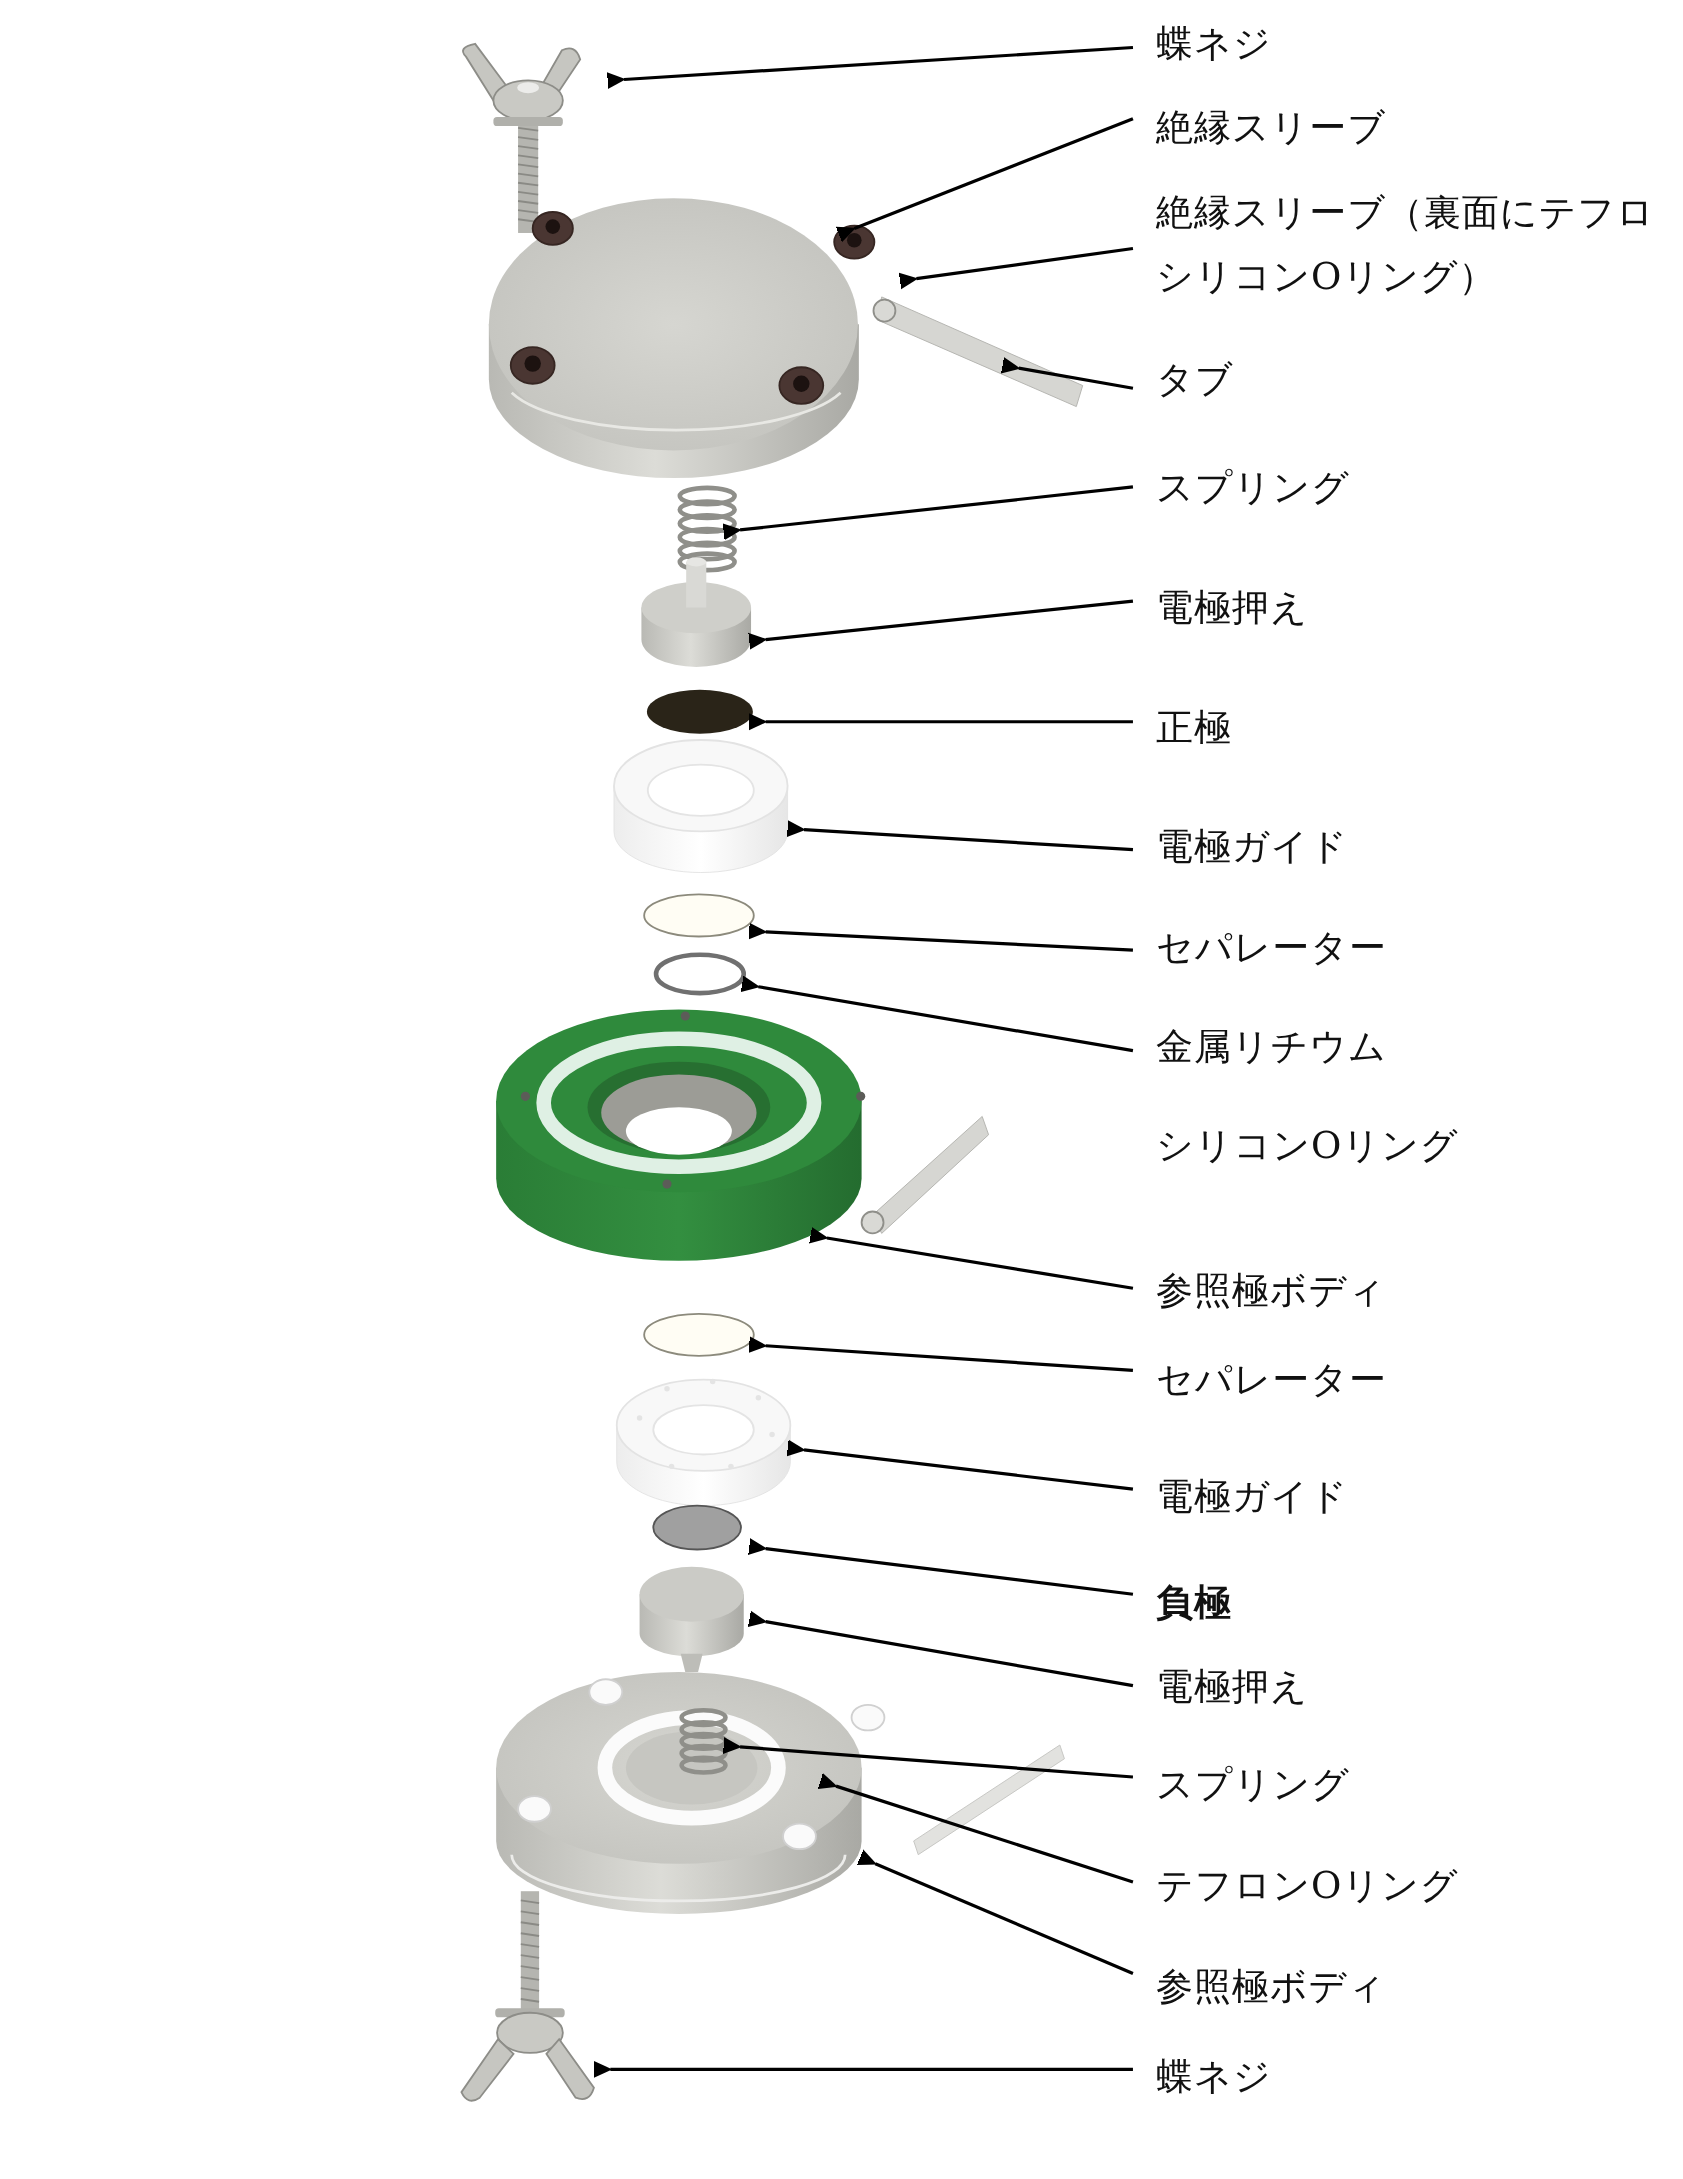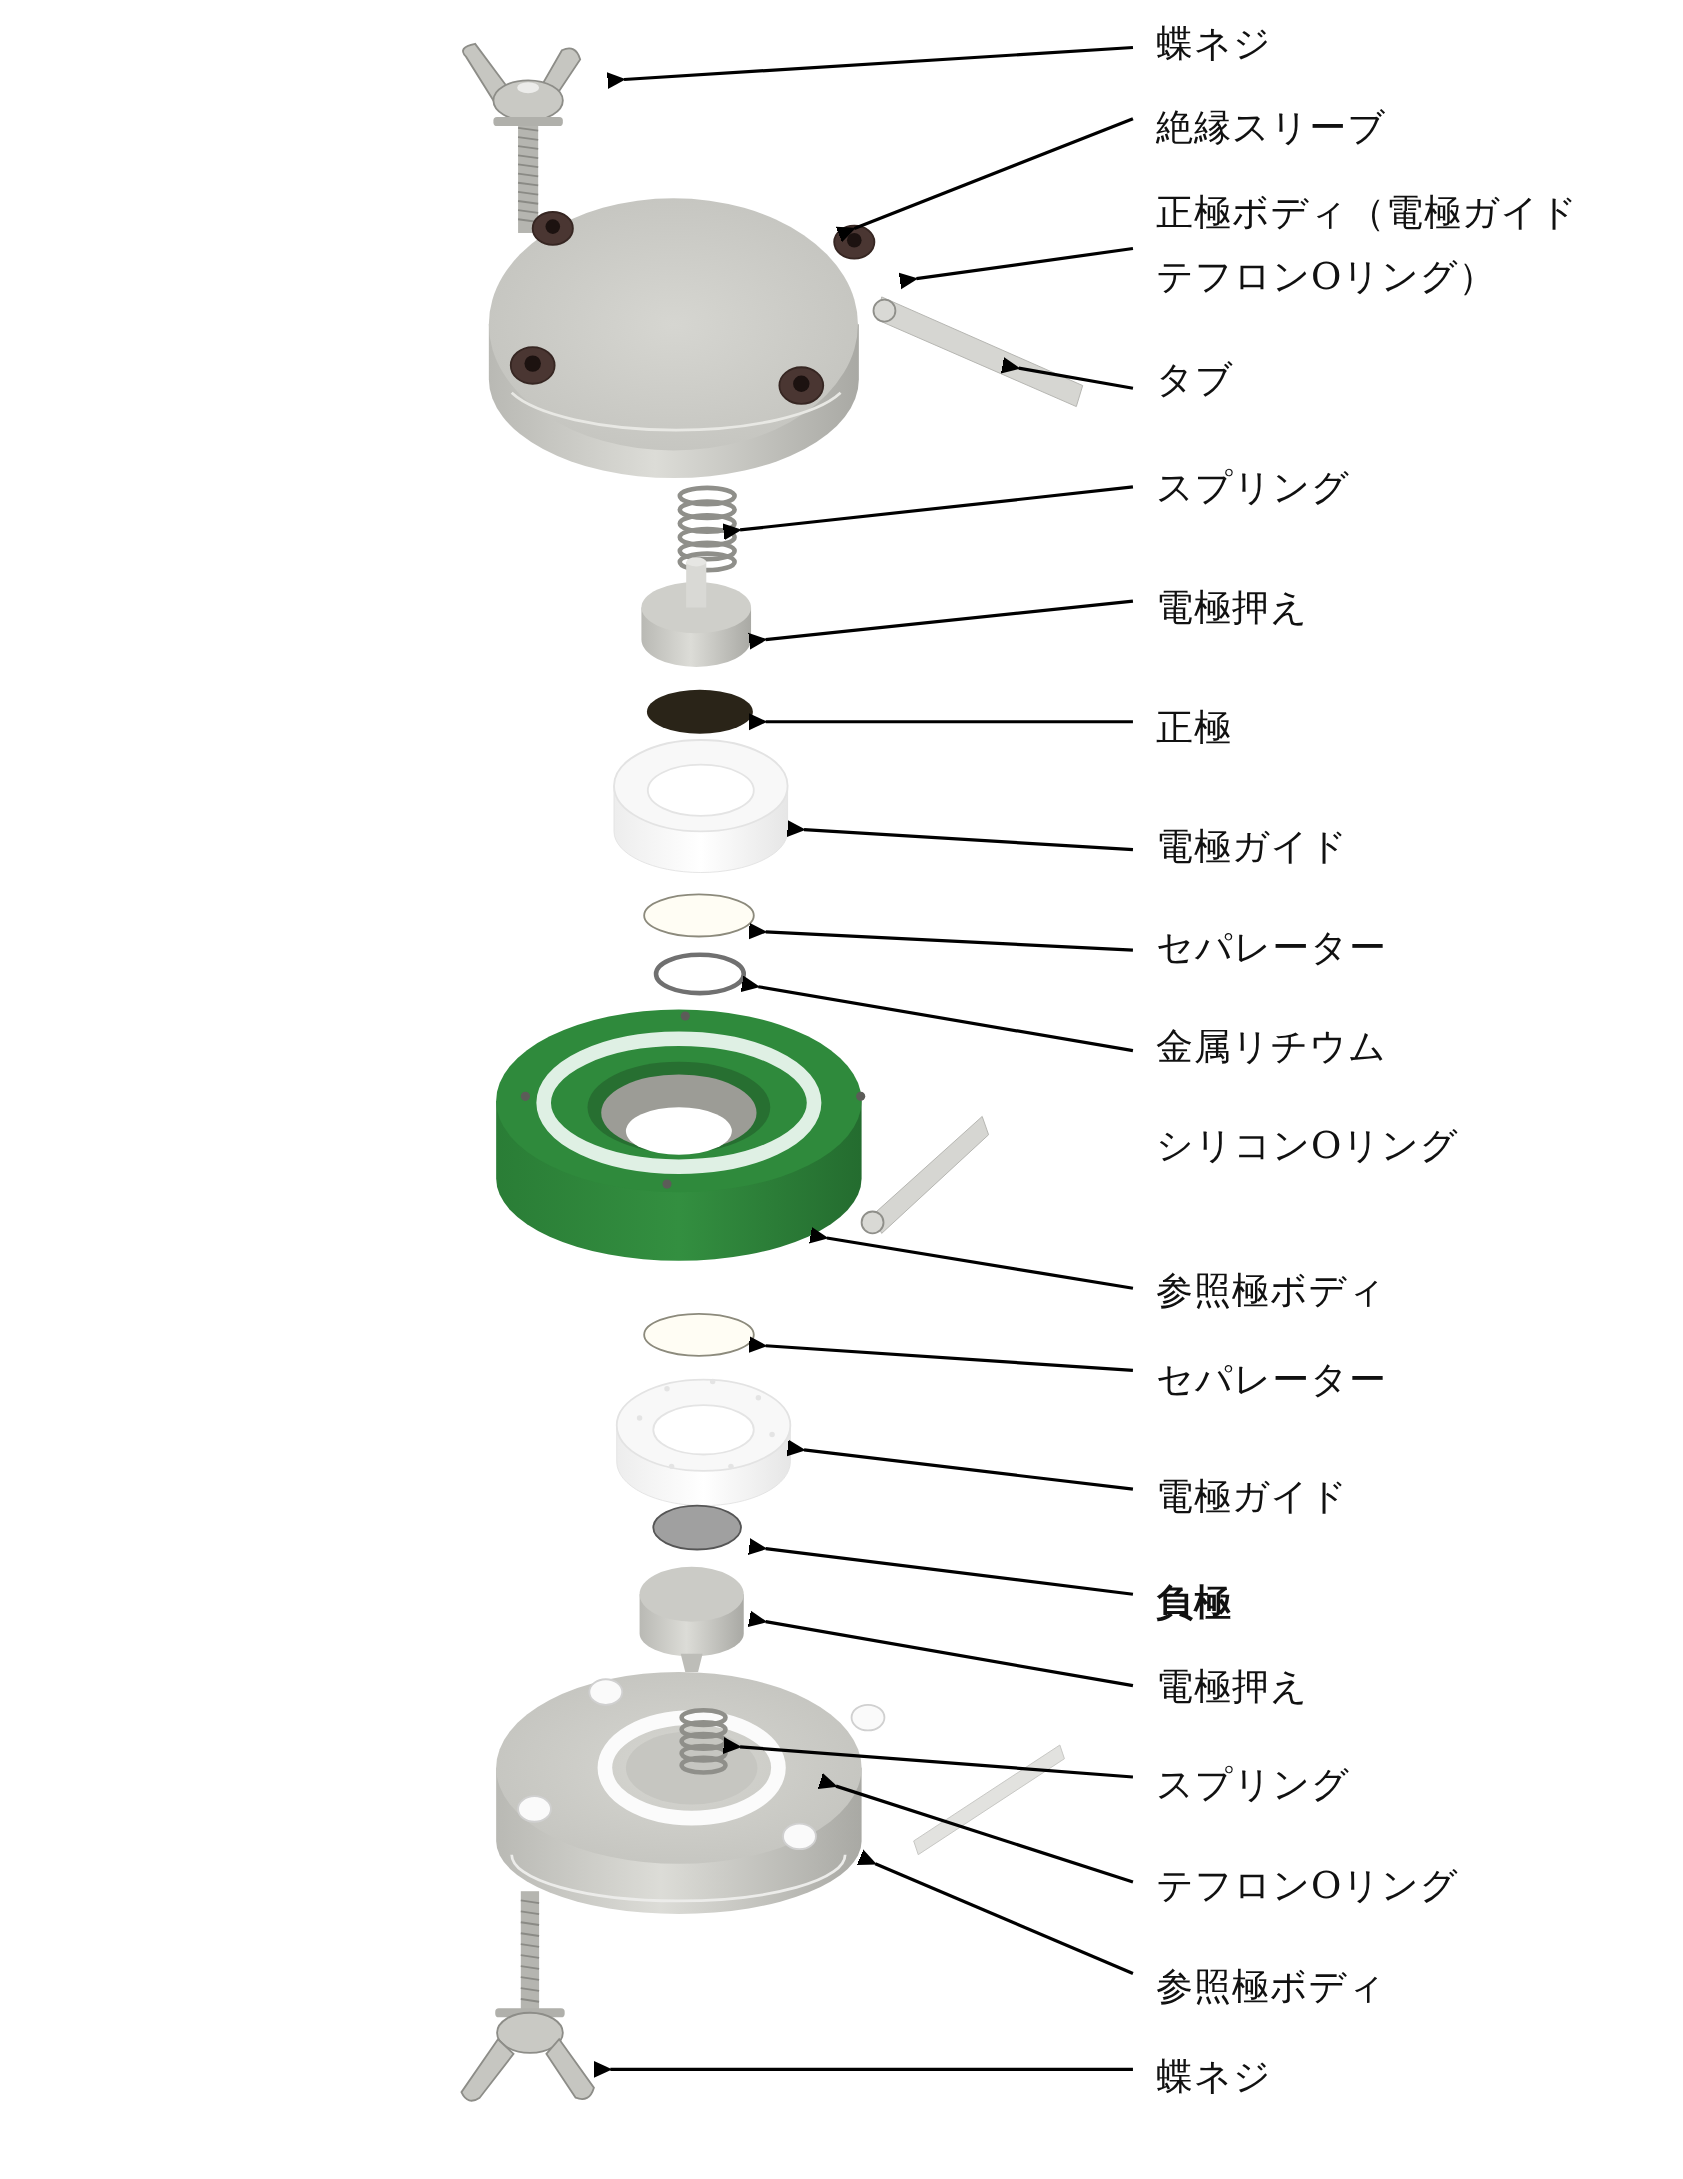--- a/index.html
+++ b/index.html
@@ -224,22 +224,22 @@
         <line x1="1240" y1="1945" x2="810" y2="1912" marker-end="url(#ah)"></line>
         <line x1="1240" y1="2060" x2="915" y2="1955" marker-end="url(#ah)"></line>
         <line x1="1240" y1="2160" x2="958" y2="2040" marker-end="url(#ah)"></line>
         <line x1="1240" y1="2265" x2="668" y2="2265" marker-end="url(#ah)"></line>
       </g>
   </svg>
 
   <div id="labels">
       <div class="label" style="left: 1156px; top: 22px;">蝶ネジ</div>
       <div class="label" style="left: 1156px; top: 106px; text-align: center;">絶縁スリーブ</div>
-      <div class="label" style="left: 1156px; top: 191px;">正極ボディ（電極ガイド</div>
-      <div class="label" style="left: 1156px; top: 255px;">テフロンOリング）</div>
+      <div class="label" style="left: 1156px; top: 191px;">絶縁スリーブ（裏面にテフロ</div>
+      <div class="label" style="left: 1156px; top: 255px;">シリコンOリング）</div>
       <div class="label" style="left: 1156px; top: 358px; text-align: center;">タブ</div>
       <div class="label" style="left: 1156px; top: 466px;">スプリング</div>
       <div class="label" style="left: 1156px; top: 586px;">電極押え</div>
       <div class="label" style="left: 1156px; top: 706px; font-family: Liberation Serif, serif;">正極</div>
       <div class="label" style="left: 1156px; top: 825px;">電極ガイド</div>
       <div class="label" style="left: 1156px; top: 926px;">セパレーター</div>
       <div class="label" style="left: 1156px; top: 1025px;">金属リチウム</div>
       <div class="label" style="left: 1156px; top: 1124px; text-align: center;">シリコンOリング</div>
       <div class="label" style="left: 1156px; top: 1269px;">参照極ボディ</div>
       <div class="label" style="left: 1156px; top: 1358px;">セパレーター</div>

